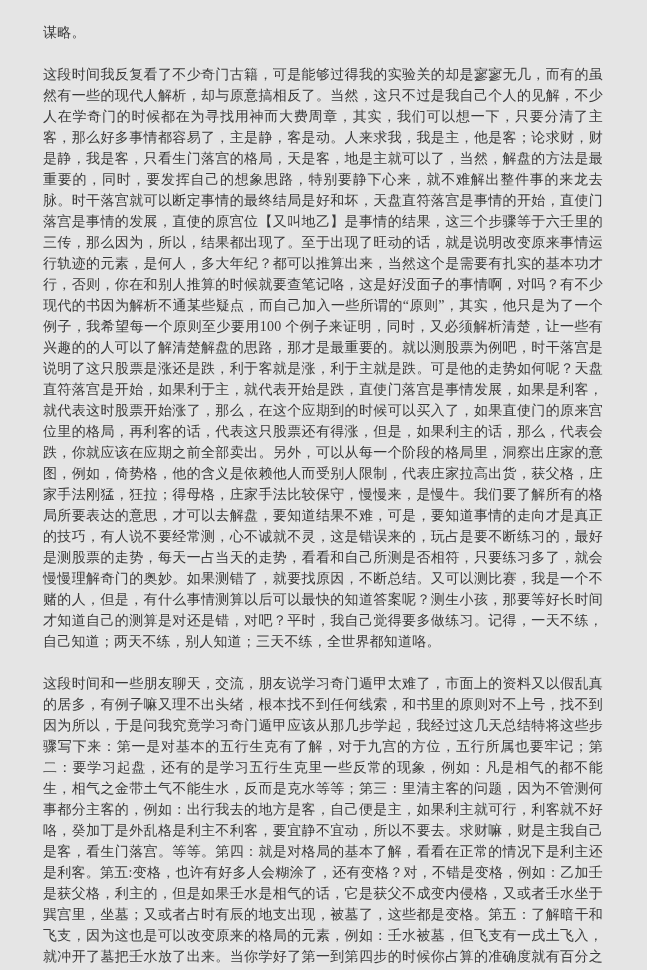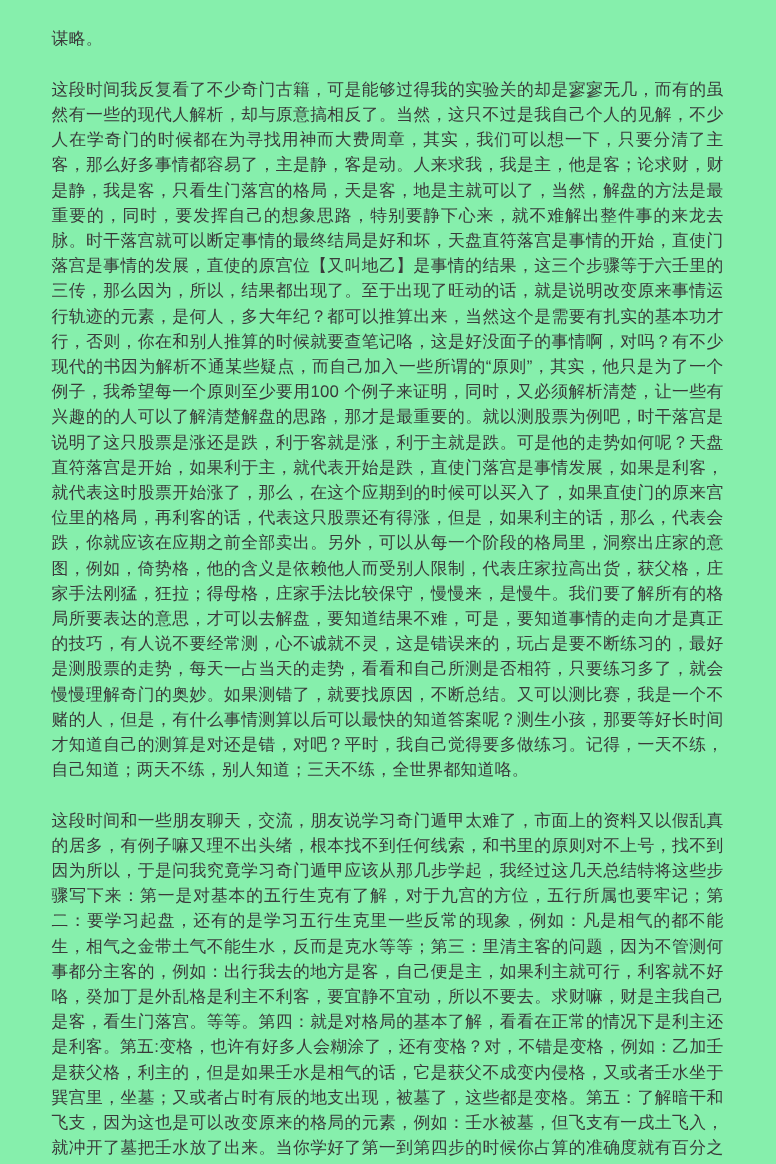--- a/index.html
+++ b/index.html
@@ -5,23 +5,23 @@
   html, body {
     margin: 0;
     padding: 0;
     background: #ffffff;
   }
   .page {
     position: relative;
     width: 647px;
     height: 970px;
     box-sizing: border-box;
-    background: #86efac;
+    background: #e5e5e5;
     padding: 22px 44px 0 43px;
-    font-family: Liberation Sans, sans-serif;
+    font-family: Liberation Serif, serif;
     font-size: 14px;
     line-height: 21px;
     color: #3a3a3a;
     overflow: hidden;
   }
   .page p {
     margin: 0 0 21px 0;
     text-align: justify;
     text-justify: inter-ideograph;
     letter-spacing: 0.2px;

